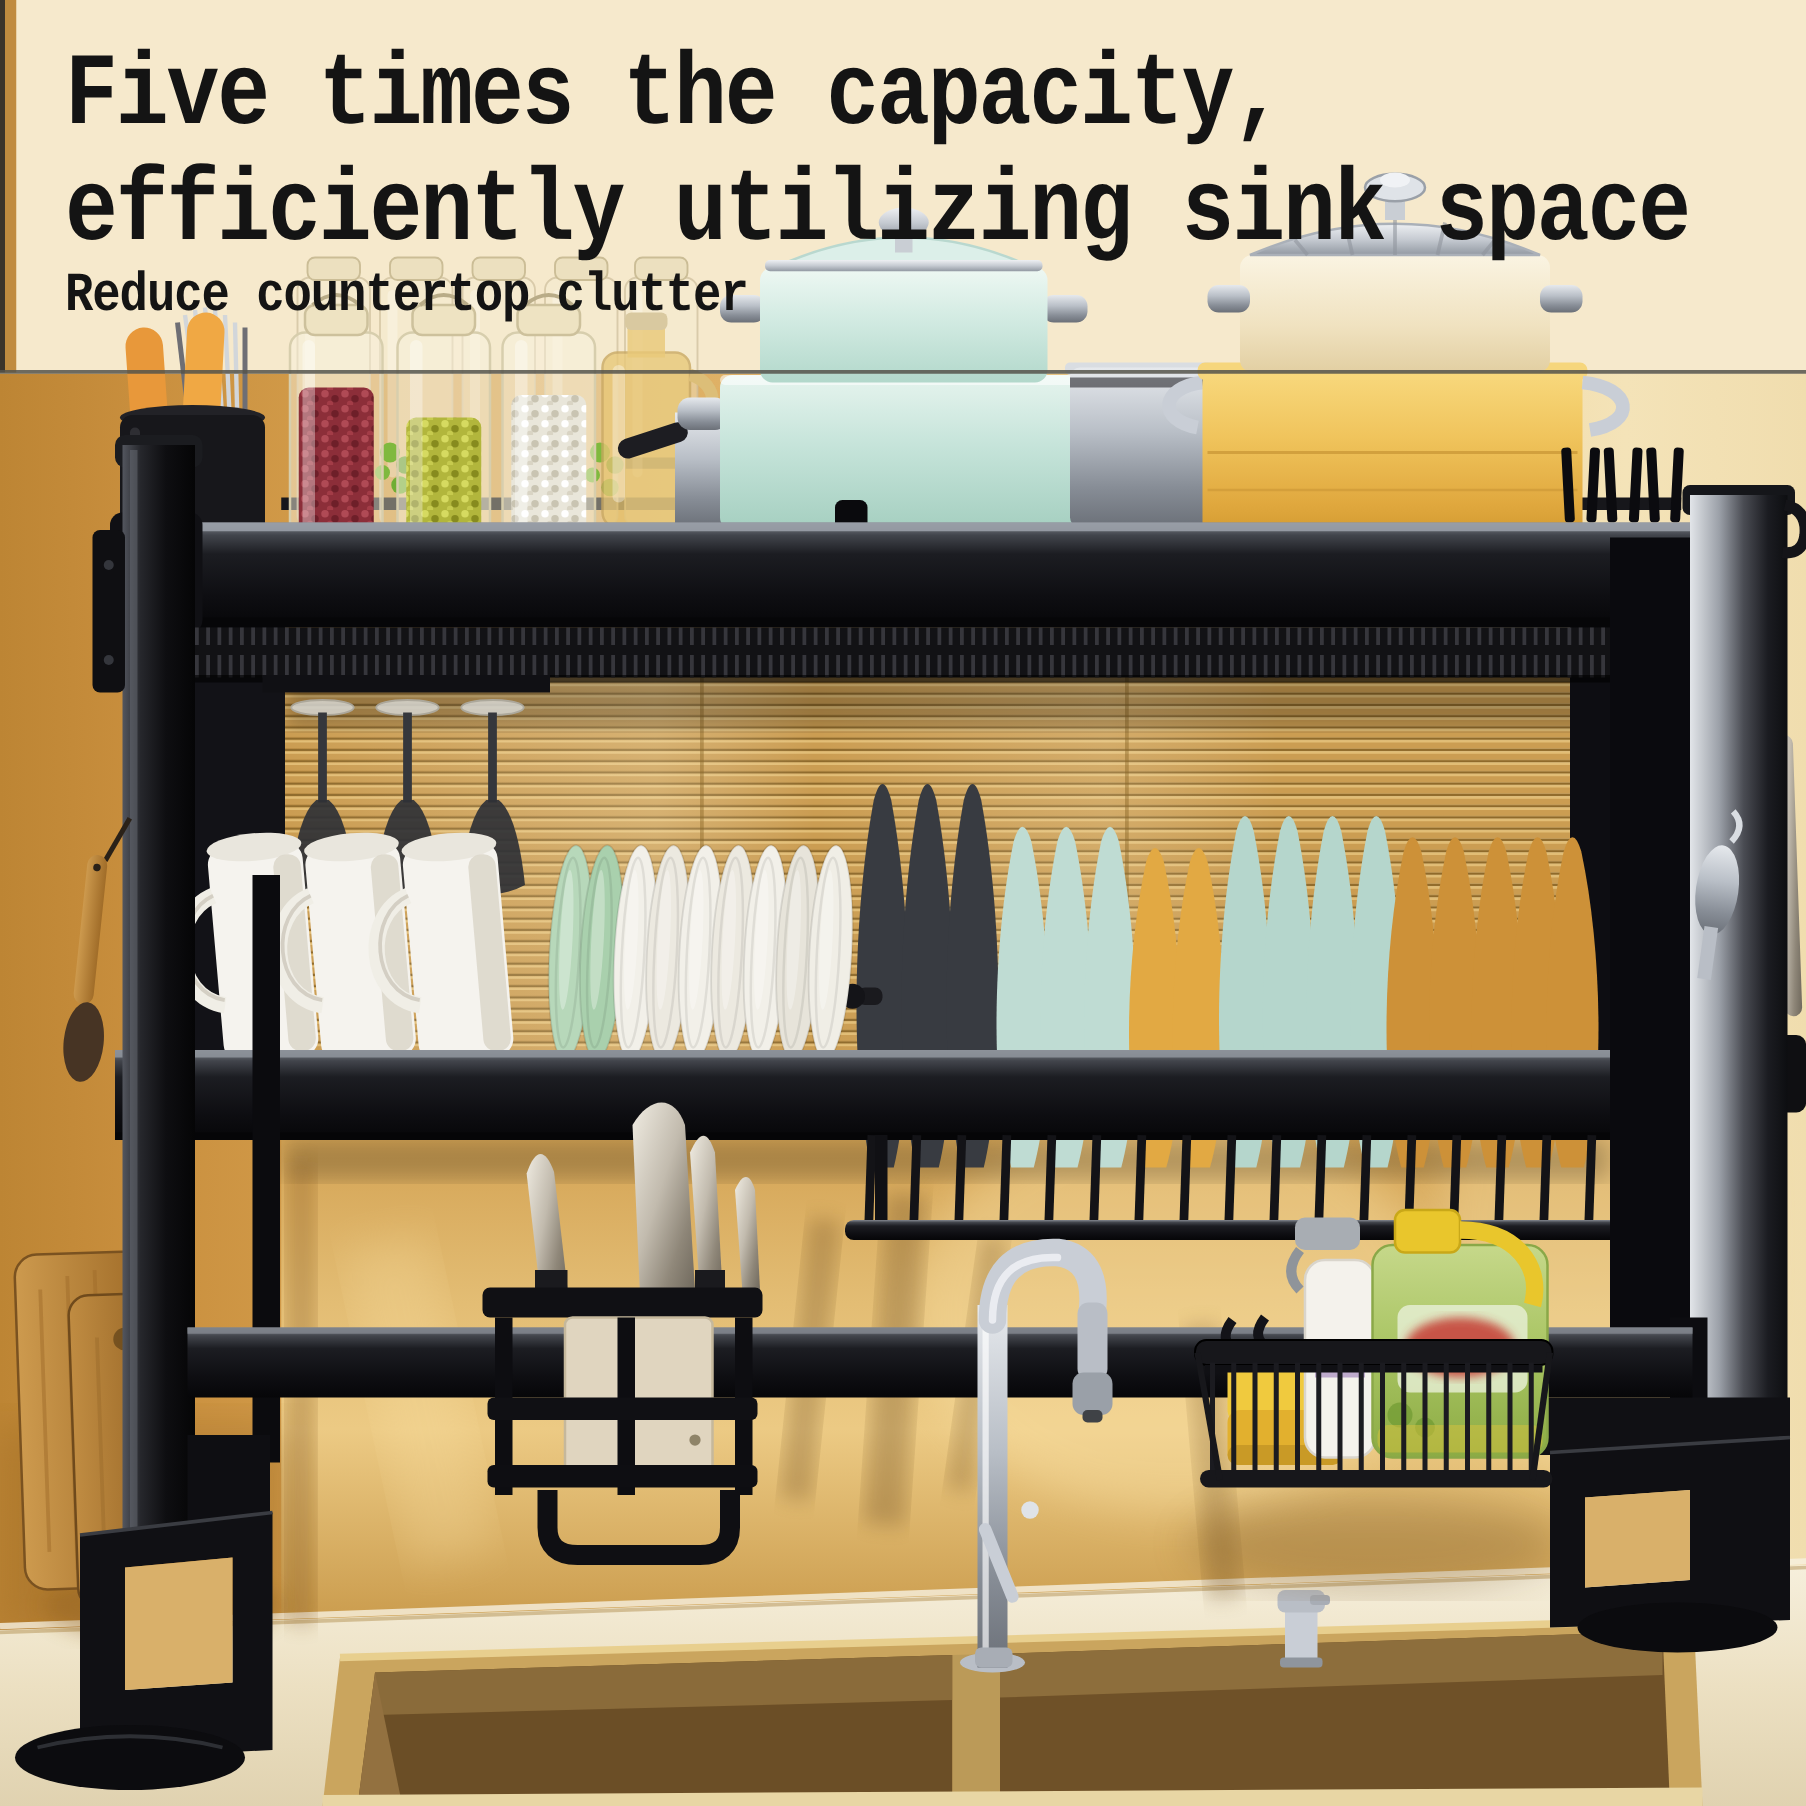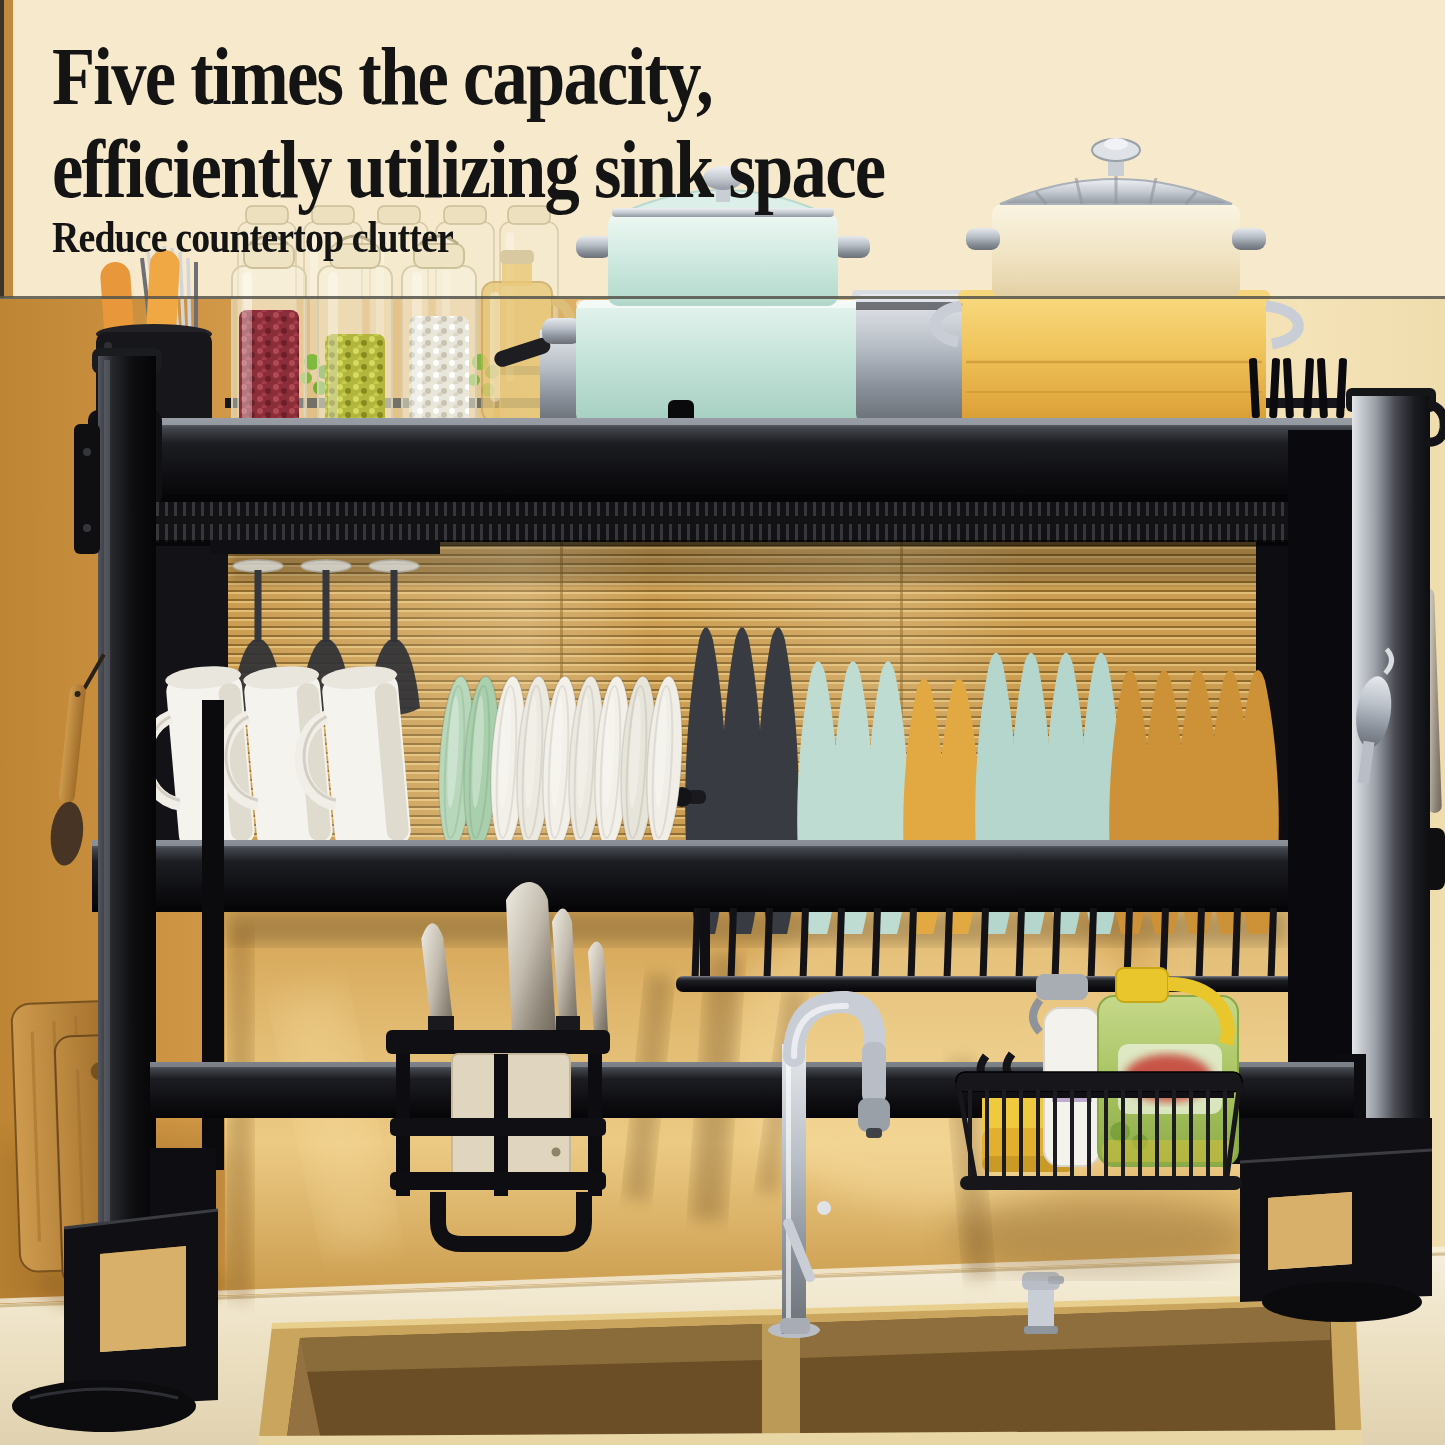--- a/index.html
+++ b/index.html
@@ -1,17 +1,17 @@
 <!DOCTYPE html>
 <html><head>
 <meta charset="utf-8">
 <style>
   html,body{margin:0;padding:0;background:#888;}
   .stage{position:relative;width:1445px;height:1445px;overflow:hidden;
-         background:#f6e9cc;font-family:Liberation Serif, serif;}
+         background:#f6e9cc;font-family:Liberation Mono, monospace;}
   .stage svg{position:absolute;left:0;top:0;}
   .headline{position:absolute;left:52px;top:30px;z-index:5;color:#141414;
             font-weight:700;font-size:82px;line-height:93px;letter-spacing:-2px;
             transform:scaleX(.86);transform-origin:left top;white-space:nowrap;}
   .subheadline{position:absolute;left:52px;top:212px;z-index:5;color:#141414;
             font-weight:700;font-size:44px;letter-spacing:-1px;
             transform:scaleX(.86);transform-origin:left top;white-space:nowrap;}
 </style>
 </head>
 <body>

